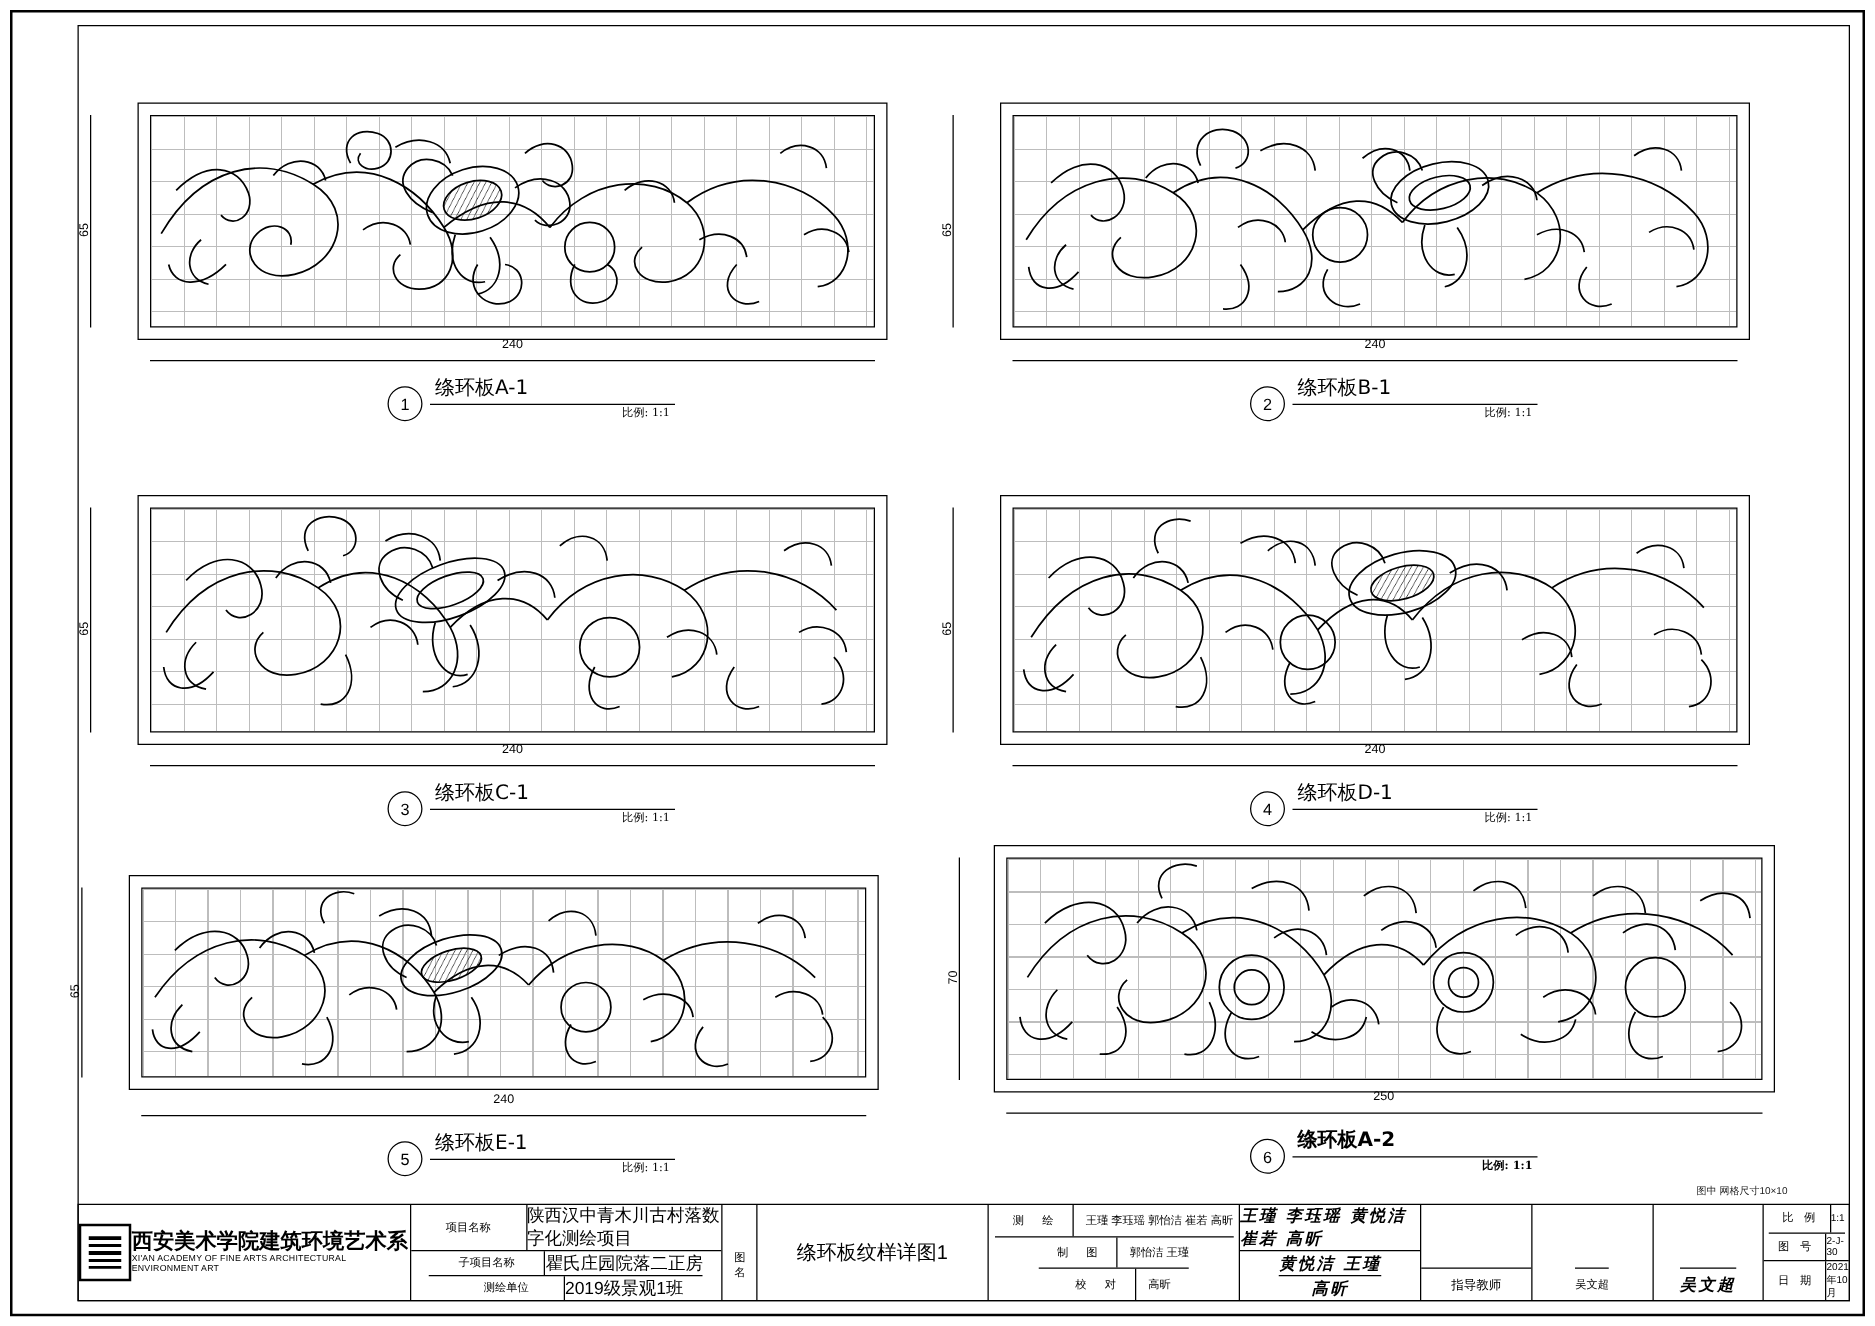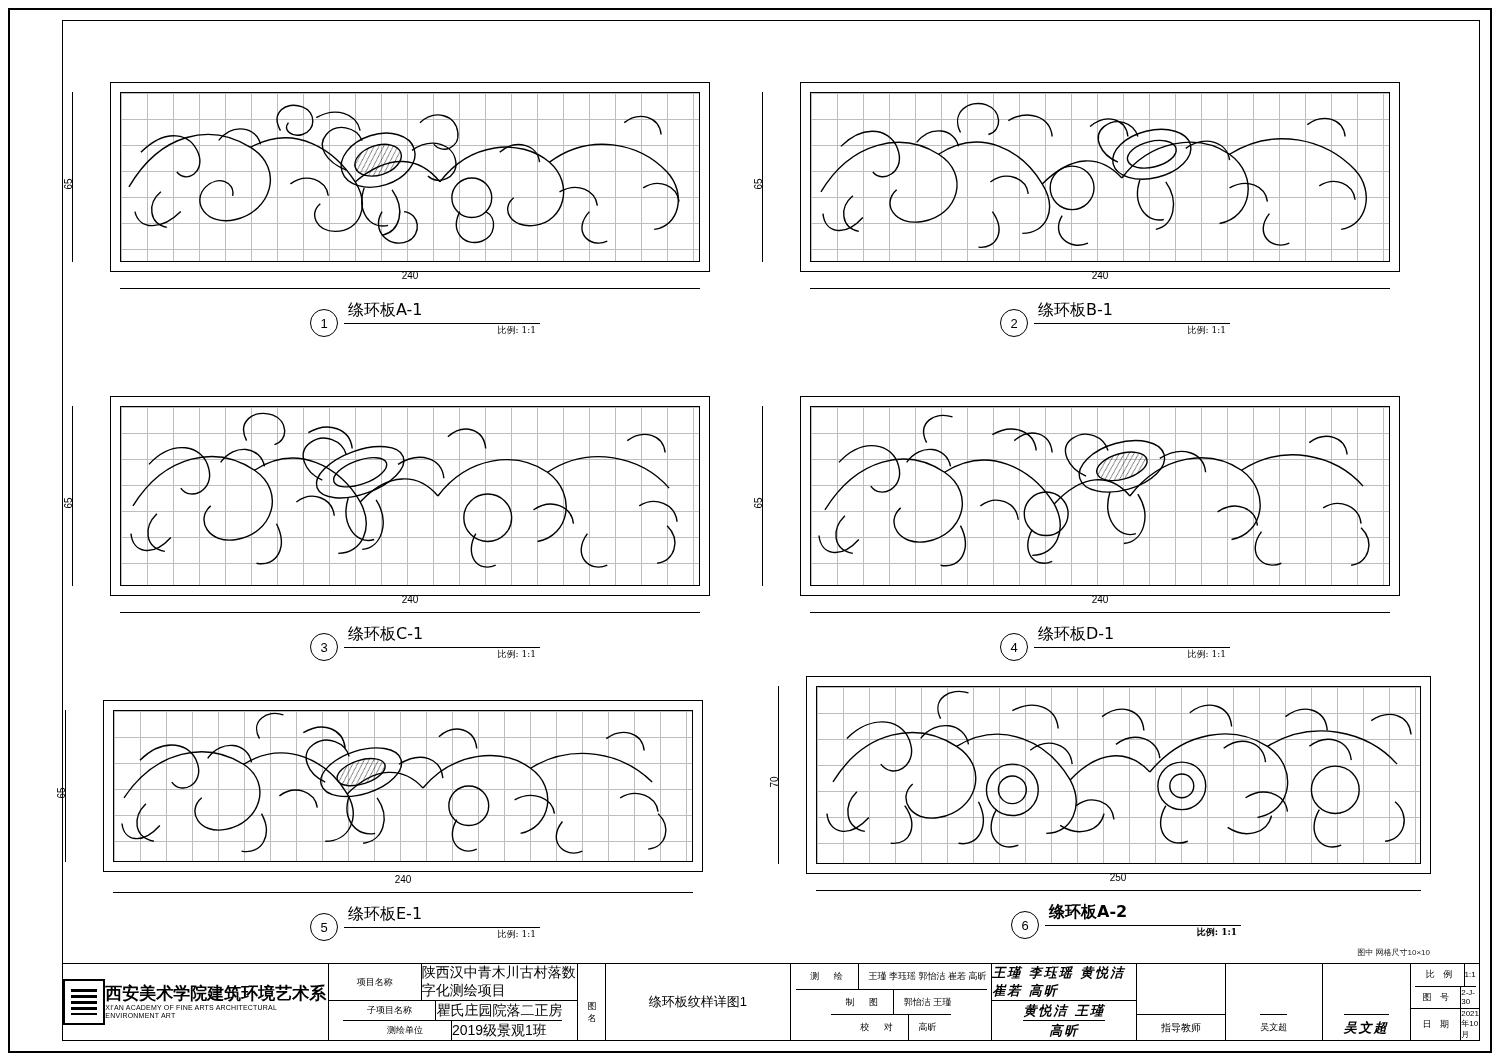--- a/index.html
+++ b/index.html
@@ -44,21 +44,21 @@
   .logo-text{line-height:1.15;}
   .logo-cn{font-size:17px;font-weight:bold;font-family:"DejaVu Sans",sans-serif;letter-spacing:0px;}
   .logo-en{font-size:7px;letter-spacing:.2px;}
   .tb-proj{width:310px;display:flex;flex-direction:column;}
   .tb-proj .row{display:flex;flex:1;border-bottom:1px solid #000;}
   .tb-proj .row:last-child{border-bottom:none;}
   .tb-proj .k{width:92px;border-right:1px solid #000;display:flex;align-items:center;justify-content:center;font-size:9px;}
   .tb-proj .v{flex:1;display:flex;align-items:center;justify-content:center;font-size:14px;}
   .tb-name{width:34px;display:flex;align-items:center;justify-content:center;font-size:9px;}
   .tb-name span{writing-mode:vertical-rl;letter-spacing:4px;}
-  .tb-drawing{width:230px;display:flex;align-items:center;justify-content:center;font-size:13px;text-align:right;}
+  .tb-drawing{width:230px;display:flex;align-items:center;justify-content:center;font-size:16px;text-align:right;}
   .tb-people{width:250px;display:flex;flex-direction:column;}
   .tb-people .row{display:flex;flex:1;border-bottom:1px solid #000;}
   .tb-people .row:last-child{border-bottom:none;}
   .tb-people .k{width:56px;border-right:1px solid #000;display:flex;align-items:center;justify-content:center;font-size:9px;letter-spacing:6px;padding-left:6px;}
   .tb-people .v{flex:1;display:flex;align-items:center;justify-content:flex-start;padding-left:10px;font-size:9px;}
   .tb-sign{width:180px;display:flex;flex-direction:column;}
   .tb-sign .row{display:flex;flex:1;border-bottom:1px solid #000;align-items:center;justify-content:flex-start;}
   .tb-sign .row:last-child{border-bottom:none;}
   .hand{font-family:"DejaVu Serif",serif;font-style:italic;font-weight:bold;font-size:13px;letter-spacing:2px;}
   .tb-meta{flex:1;display:flex;flex-direction:column;}
@@ -344,21 +344,21 @@
     <div class="caption" style="left:207px;top:204px;width:230px;">
       <div class="circ">5</div>
       <div class="cap-text" style="flex:1;">
         <div class="cap-title">绦环板E-1</div>
         <div class="cap-rule"></div>
         <div class="cap-scale">比例: 1:1</div>
       </div>
     </div>
   </div>
 
-  <div class="panel" style="left:795px;top:676px;width:508px;height:198px;margin-left:11px;">
+  <div class="panel" style="left:795px;top:676px;width:508px;height:198px;">
     <div class="frame-outer" style="width:625px;height:198px;"></div>
     <div class="frame-inner" style="left:10px;top:10px;width:605px;height:178px;">
       <div class="grid"></div>
       <div class="ornament">
         <svg viewBox="0 0 605 178" preserveAspectRatio="none">
           <g fill="none" stroke="#000" stroke-width="1.4">
             <path d="M16,96 C48,44 100,34 140,60 C174,82 160,126 122,132 C94,137 80,112 96,98"></path>
             <path d="M140,60 C186,32 232,56 254,94 C268,120 256,148 230,148"></path>
             <path d="M254,94 C282,64 312,62 334,86"></path>
             <path d="M334,86 C368,44 418,38 452,60 C484,82 476,126 442,132"></path>

